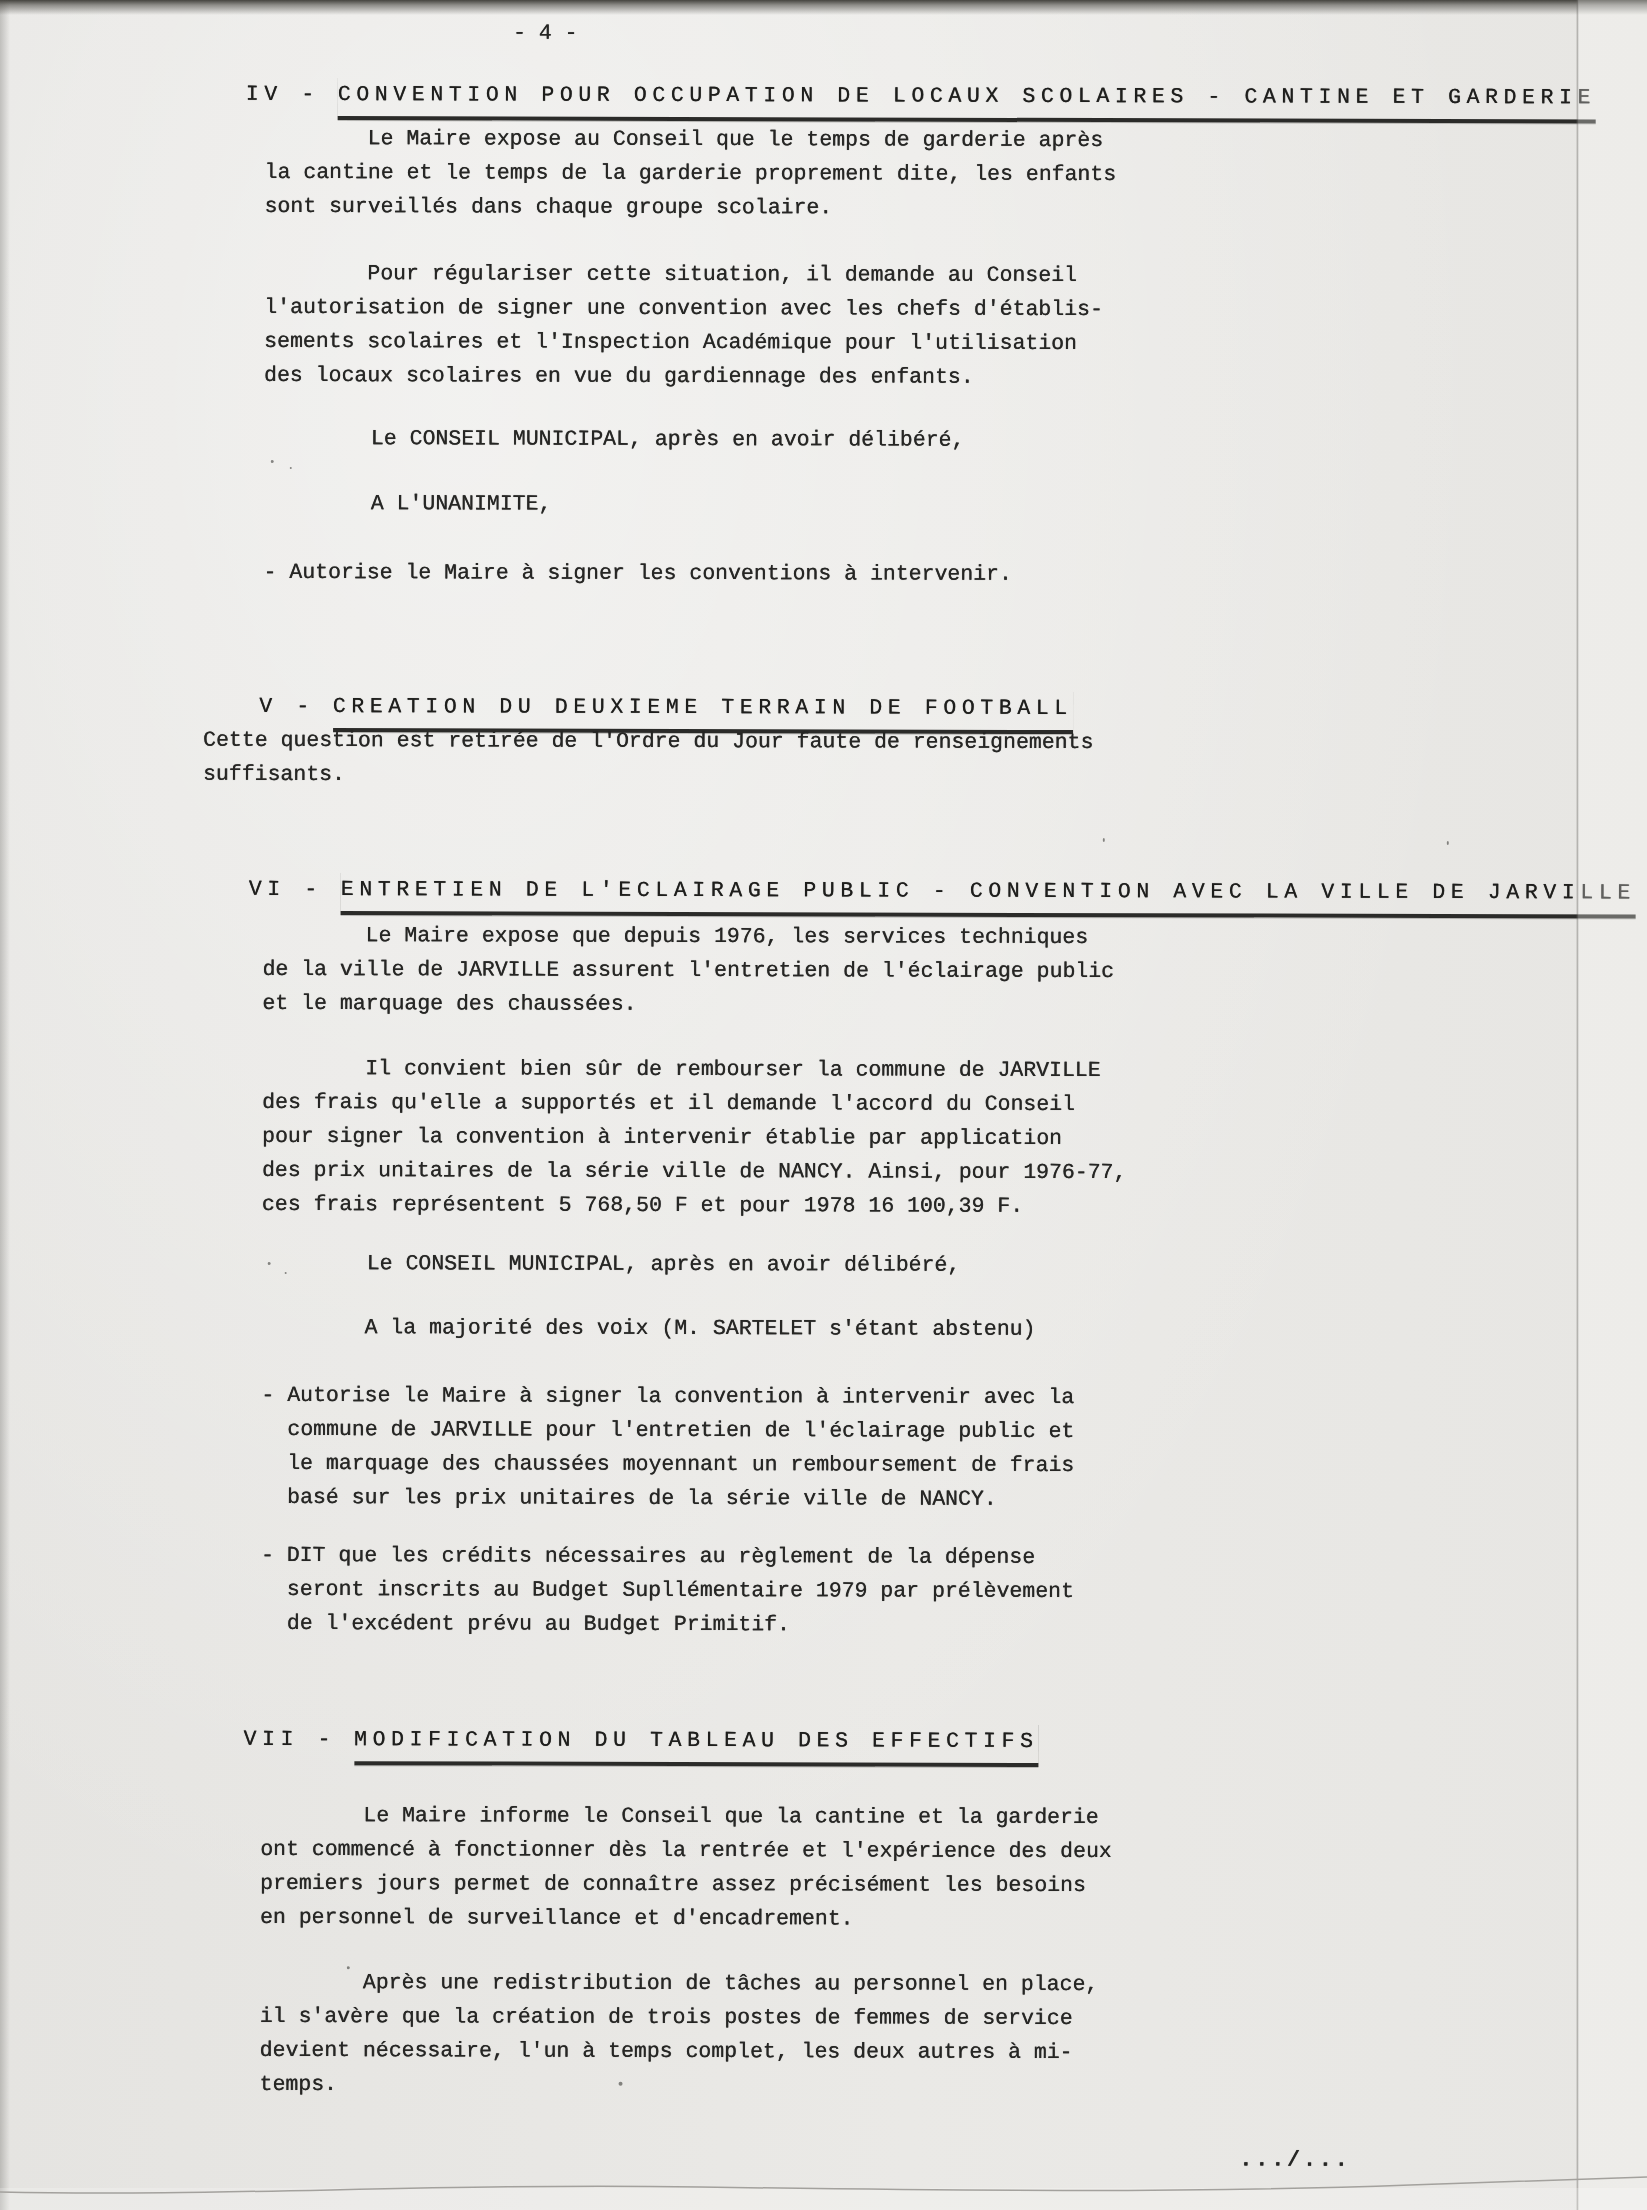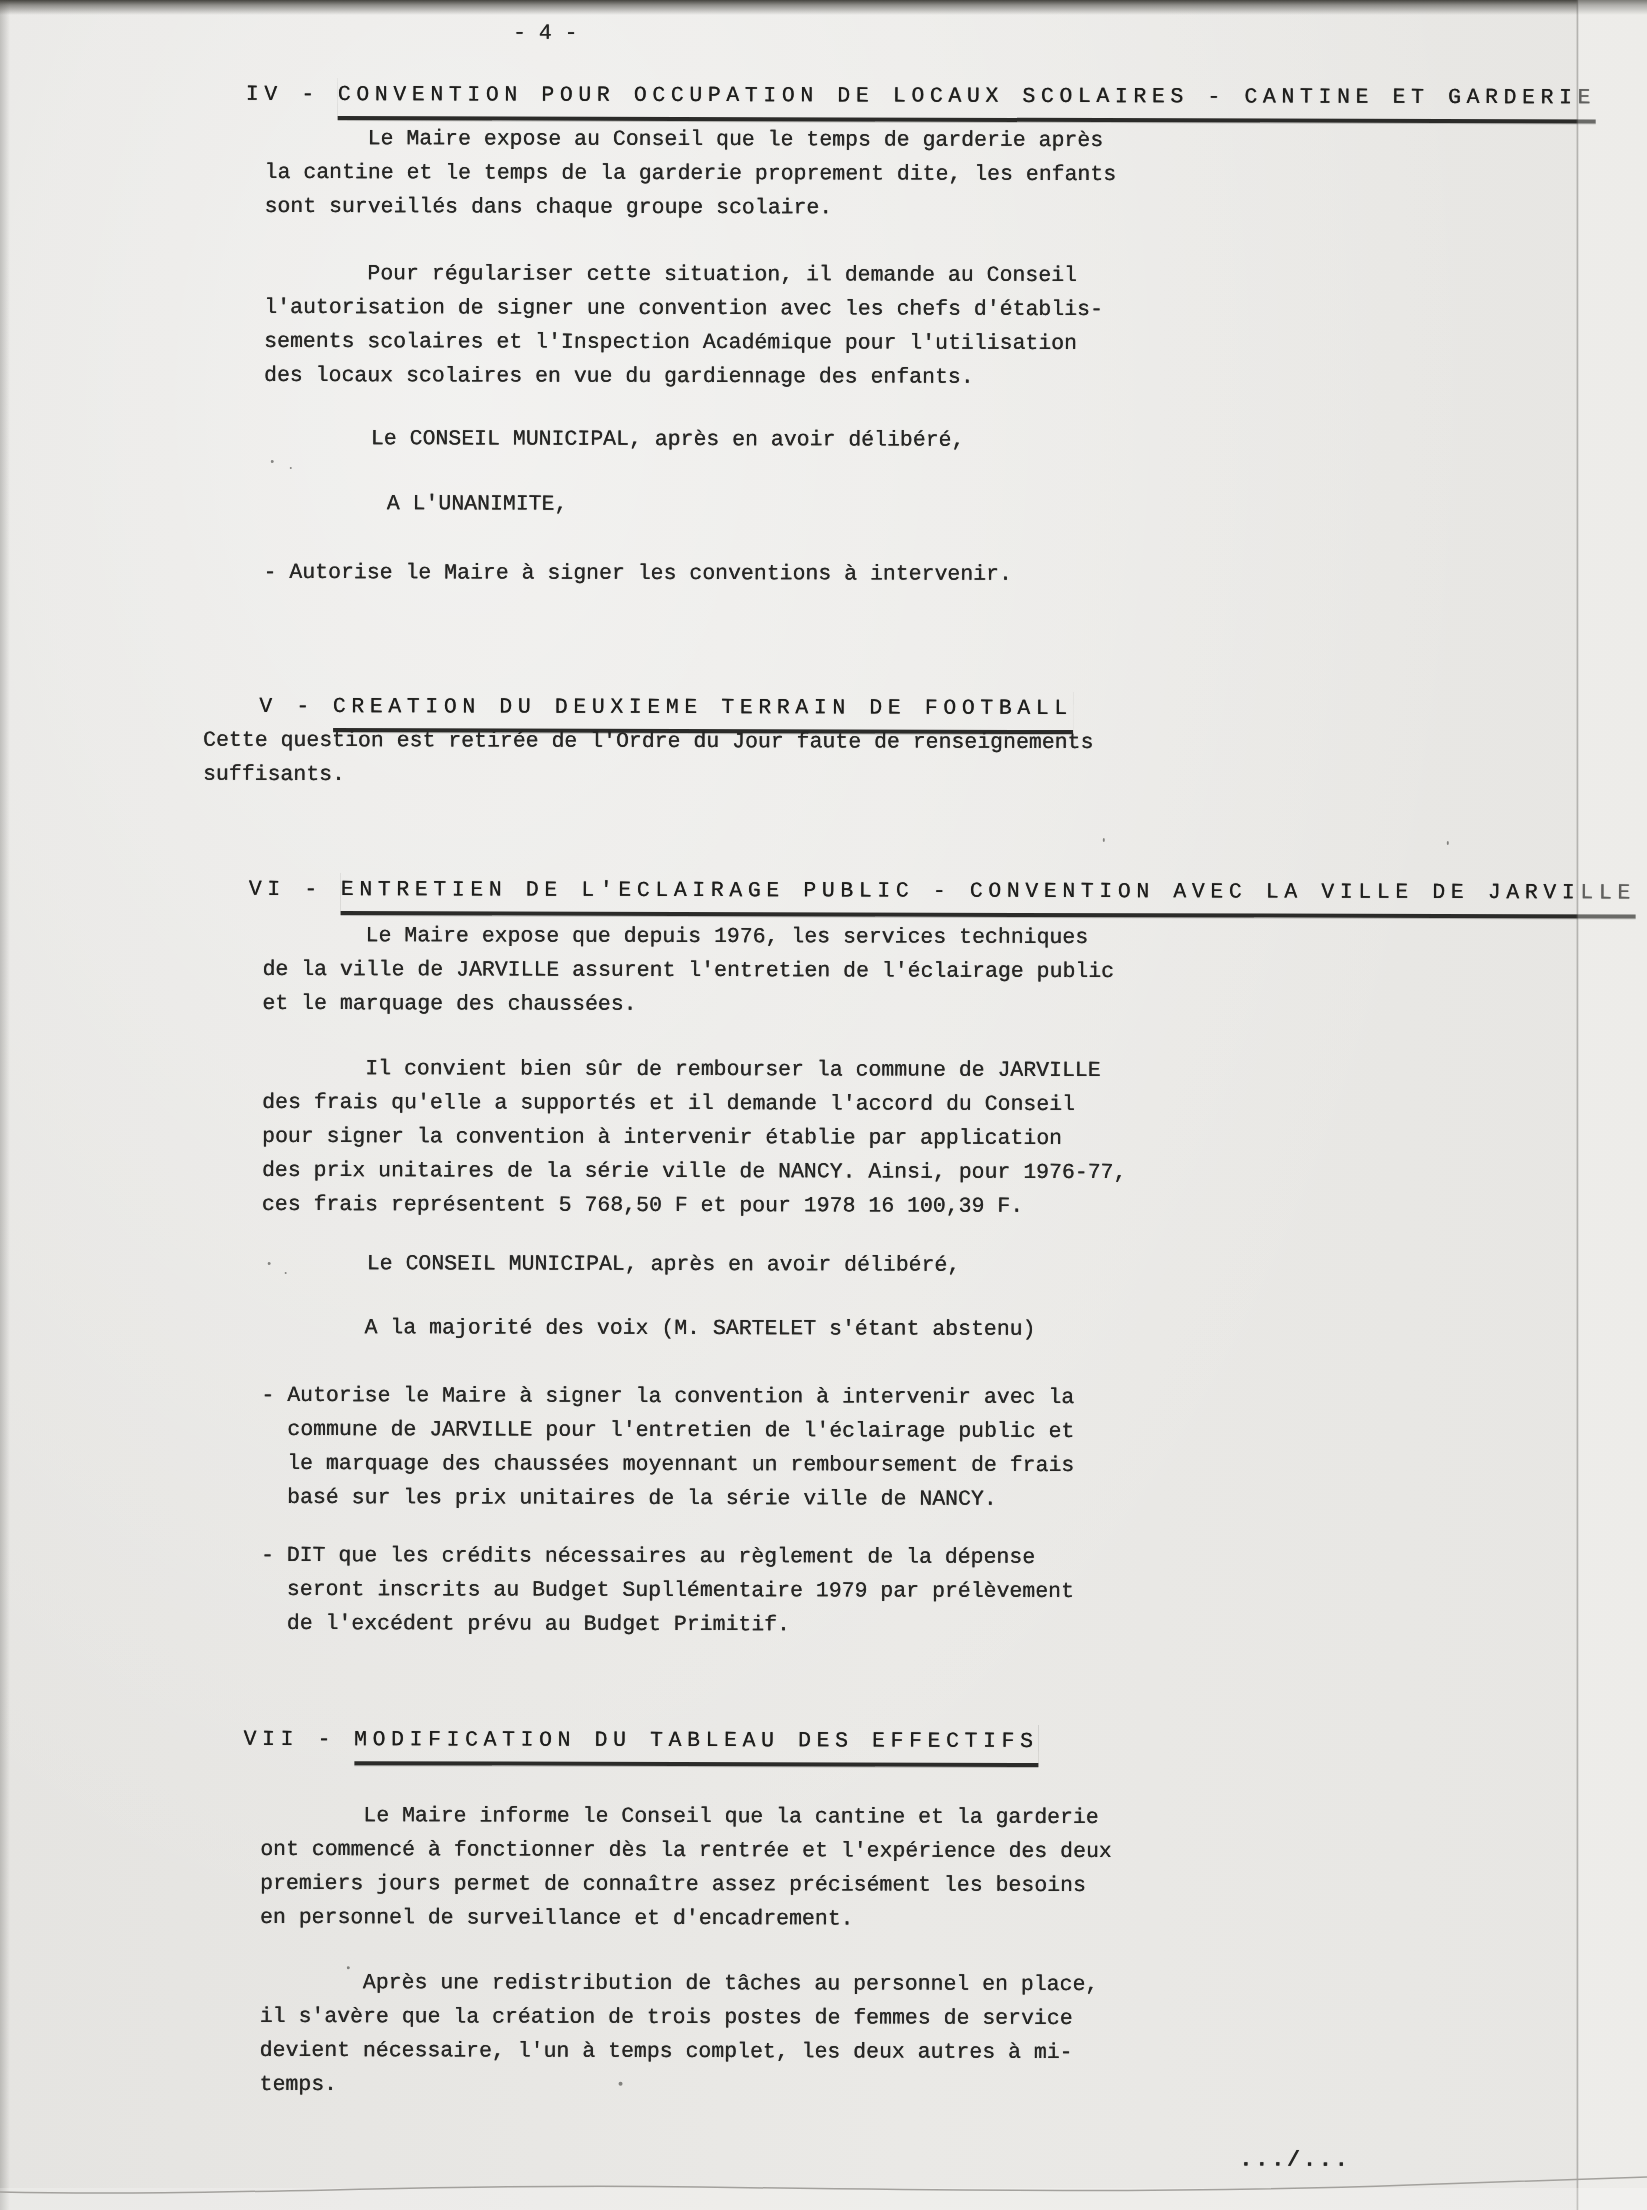--- a/index.html
+++ b/index.html
@@ -92,21 +92,21 @@
 la cantine et le temps de la garderie proprement dite, les enfants
 sont surveillés dans chaque groupe scolaire.</div>
 
     <div class="block indent" style="top:256px; left:265px">Pour régulariser cette situation, il demande au Conseil
 l'autorisation de signer une convention avec les chefs d'établis-
 sements scolaires et l'Inspection Académique pour l'utilisation
 des locaux scolaires en vue du gardiennage des enfants.</div>
 
     <div class="block" style="top:421px; left:372px">Le CONSEIL MUNICIPAL, après en avoir délibéré,</div>
 
-    <div class="block" style="top:486px; left:388px">A L'UNANIMITE,</div>
+    <div class="block" style="top:486px; left:372px">A L'UNANIMITE,</div>
 
     <div class="block" style="top:555px; left:265px">- Autorise le Maire à signer les conventions à intervenir.</div>
 
     <div class="block heading" style="top:655px; left:150px">
       <span class="hnum">V -</span><span class="htitle">CREATION DU DEUXIEME TERRAIN DE FOOTBALL</span>
     </div>
 
     <div class="block" style="top:723px; left:205px">Cette question est retirée de l'Ordre du Jour faute de renseignements
 suffisants.</div>
 

